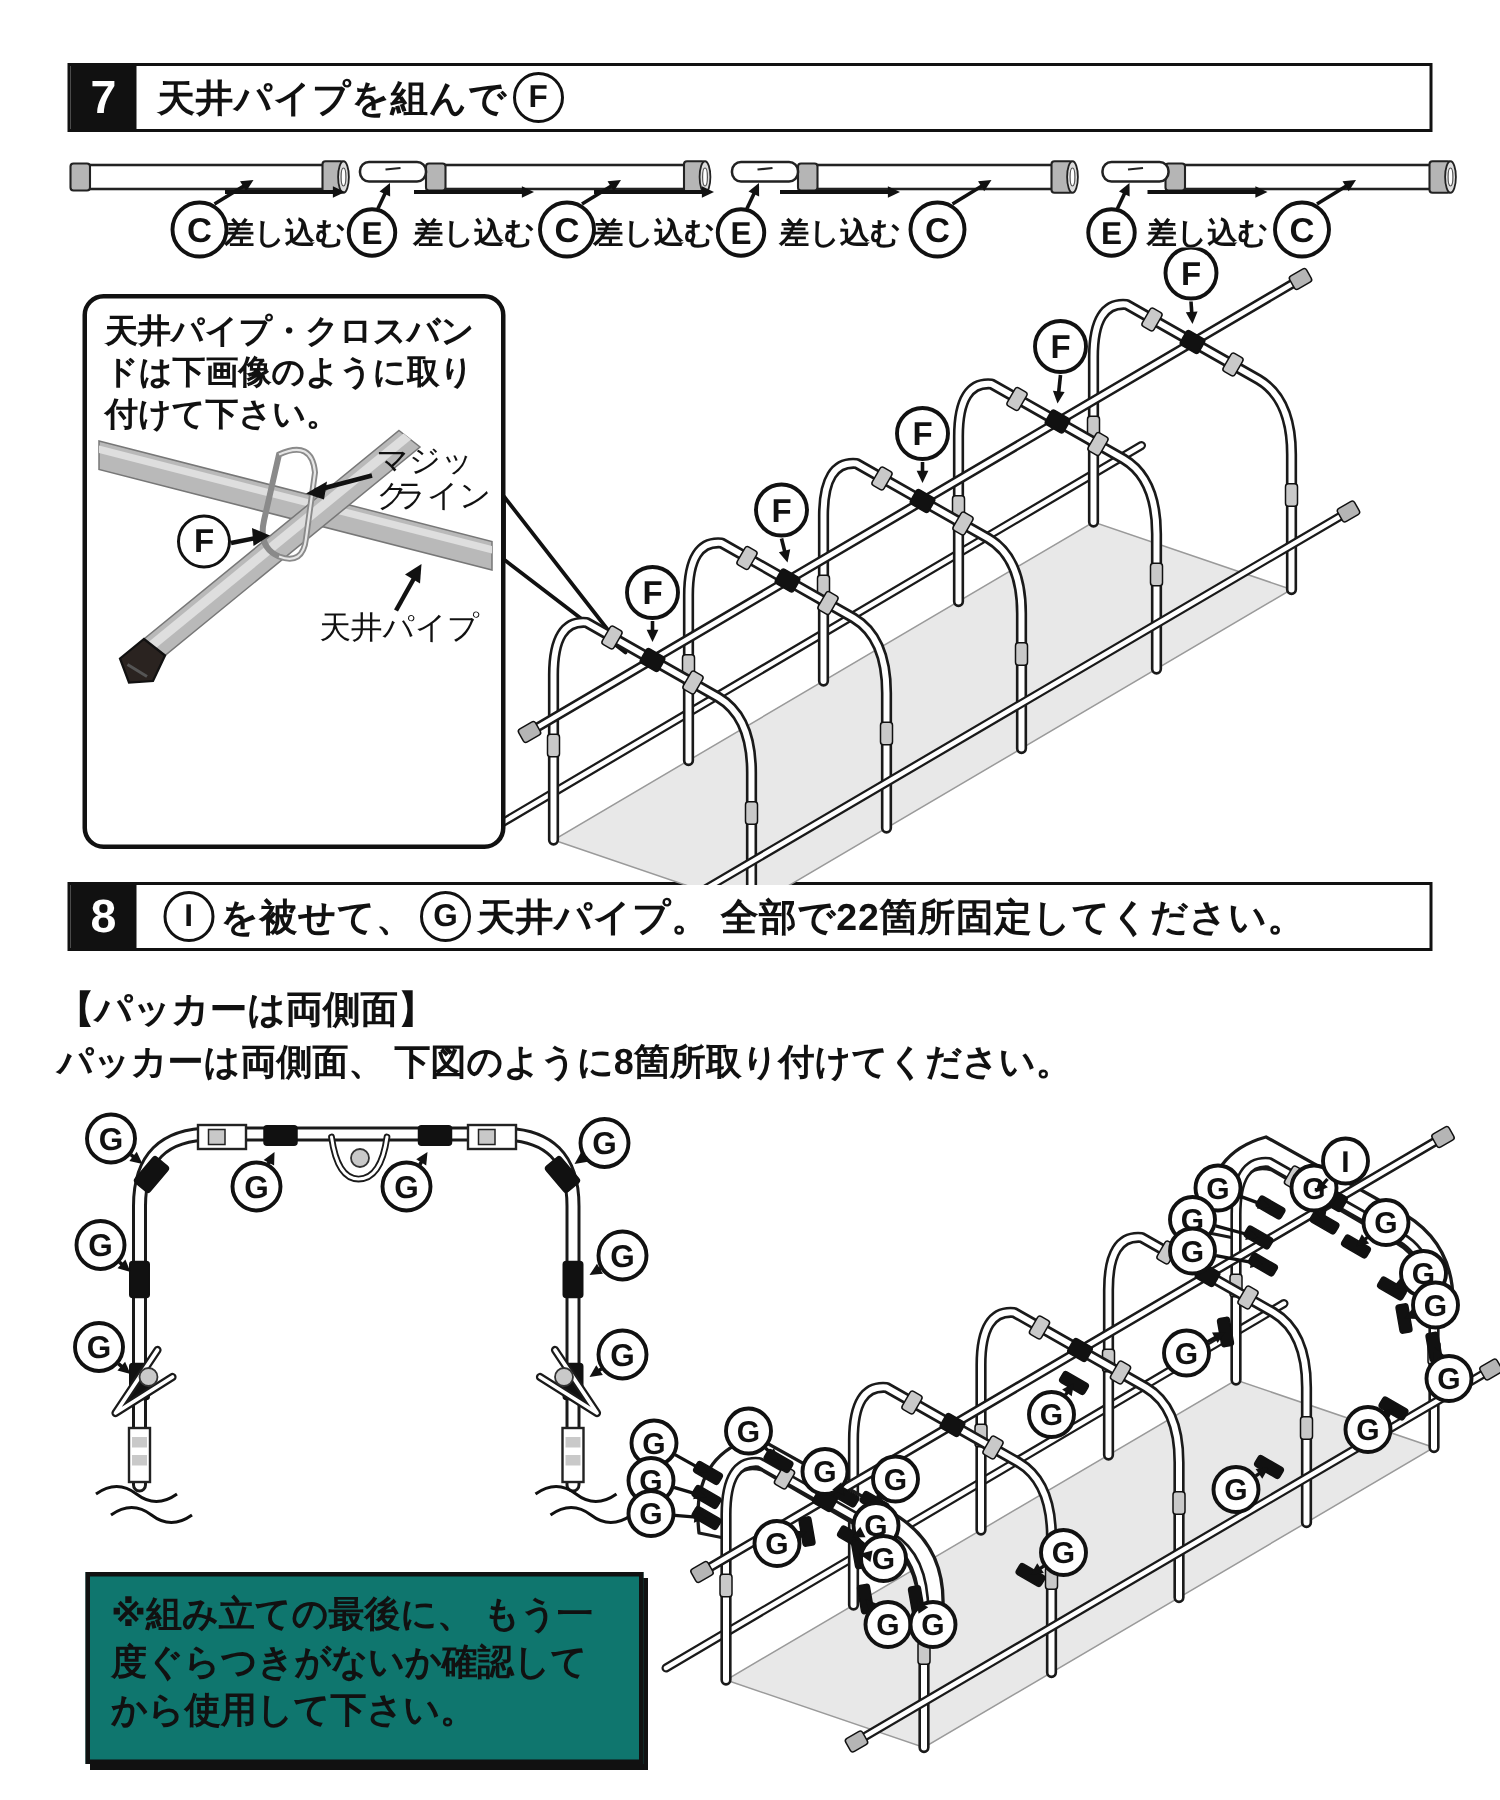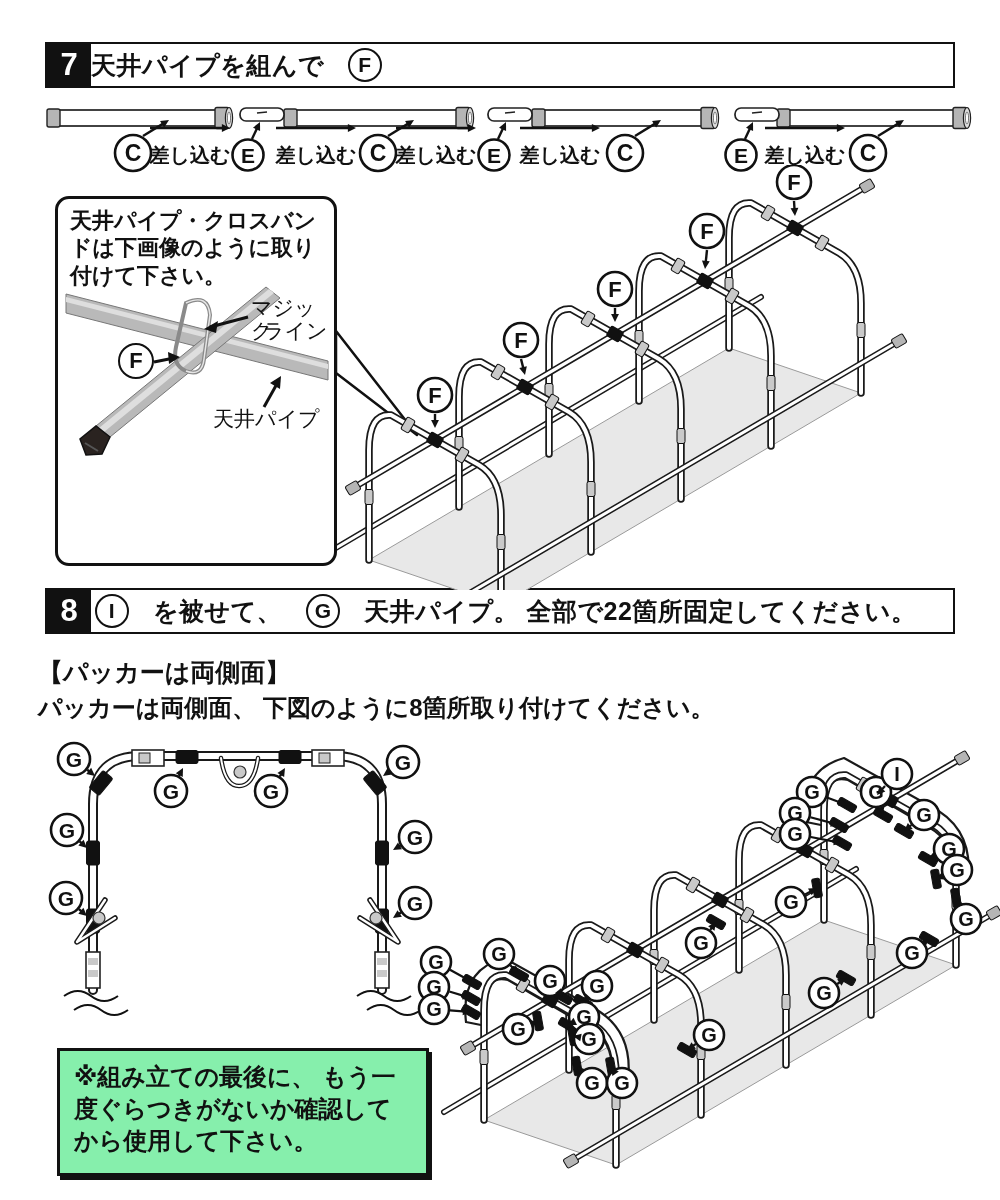--- a/index.html
+++ b/index.html
@@ -2,33 +2,33 @@
 <html><head>
 <meta charset="utf-8">
 <style>
   html,body{margin:0;padding:0;background:#fff;}
   #page{position:relative;width:1000px;height:1200px;background:#fff;overflow:hidden;
         font-family:"Liberation Sans","DejaVu Sans",sans-serif;color:#111;}
   .abs{position:absolute;}
   .step{display:flex;border:2px solid #111;background:#fff;box-sizing:border-box;}
   .step-num{width:44px;background:#111;color:#fff;font-size:31px;font-weight:700;
             display:flex;align-items:center;justify-content:center;flex:none;}
-  .step-text{flex:1;display:flex;align-items:center;font-size:25px;
-             font-weight:600;letter-spacing:.5px;white-space:nowrap;gap:20px;}
+  .step-text{flex:1;display:flex;align-items:center;padding-left:14px;font-size:25px;
+             font-weight:600;letter-spacing:.5px;white-space:nowrap;}
   .cl{display:inline-flex;width:30px;height:30px;border:2.5px solid #111;border-radius:50%;
       align-items:center;justify-content:center;font-size:21px;font-weight:700;margin:0 4px;
       background:#fff;flex:none;}
   .callout{border:3px solid #111;border-radius:14px;background:#fff;box-sizing:border-box;z-index:5;}
   .callout-text{padding:8px 10px 0 12px;font-size:22px;font-weight:600;line-height:1.24;}
   .mini-label{position:absolute;font-size:21px;font-weight:400;line-height:1.1;}
   .mini-cl{position:absolute;width:32px;height:32px;border:2.5px solid #111;border-radius:50%;
            display:flex;align-items:center;justify-content:center;font-size:22px;font-weight:700;background:#fff;}
   .heading{font-size:25px;font-weight:600;}
   .bodytext{font-size:24px;font-weight:600;text-align:center;}
-  .note{border:3px solid #111;background:#86efac;box-sizing:border-box;box-shadow:3px 4px 0 #111;
+  .note{border:3px solid #111;background:#0f766e;box-sizing:border-box;box-shadow:3px 4px 0 #111;
         padding:10px 14px;font-size:24px;font-weight:600;line-height:1.34;z-index:6;}
   svg text{font-family:"Liberation Sans","DejaVu Sans",sans-serif;}
 </style>
 </head>
 <body>
 
 <div id="page">
 
   <div class="abs step" style="left:45px;top:42px;width:910px;height:46px;">
     <div class="step-num">7</div>

